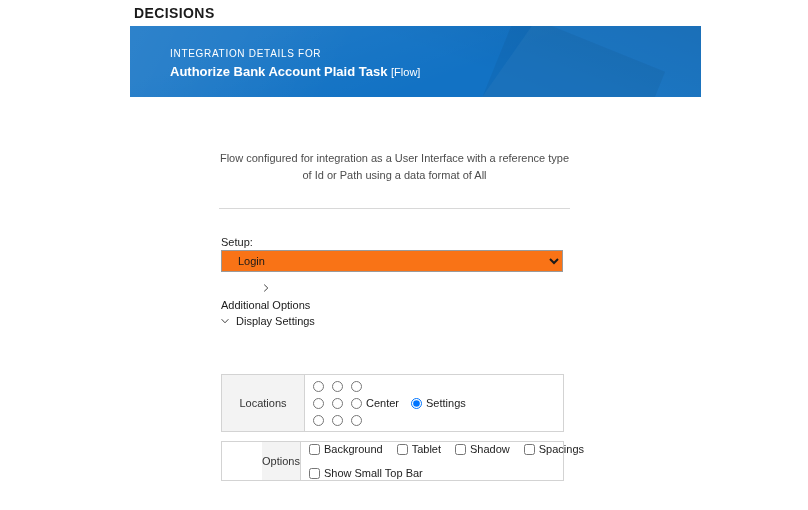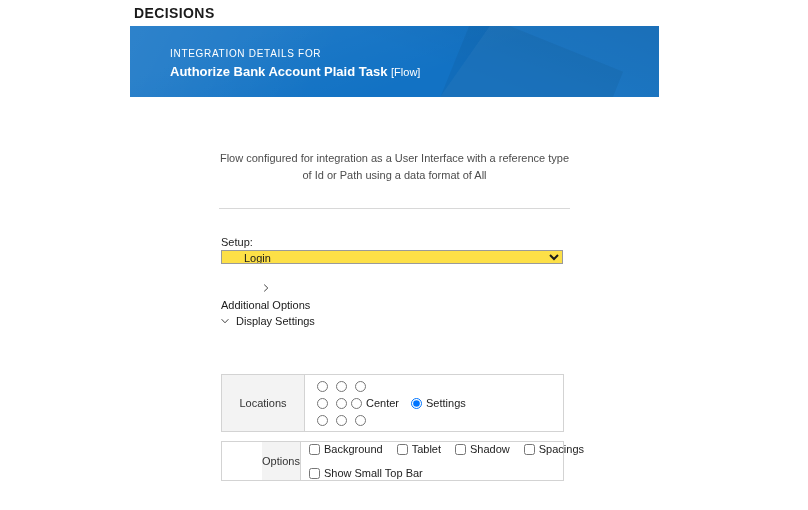--- a/index.html
+++ b/index.html
@@ -29,21 +29,21 @@
     font-weight: bold;
     letter-spacing: 0.4px;
     color: #1b1b1b;
     padding-left: 4px;
     text-align: right;
   }
   
   .hero {
     position: absolute;
     left: 130px; top: 26px;
-    width: 529px; height: 71px;
+    width: 571px; height: 71px;
     background: #1272c4;
     background-image:
       linear-gradient(118deg, rgba(255,255,255,0.07) 0%, rgba(255,255,255,0) 38%),
       linear-gradient(200deg, rgba(0,0,0,0.08) 0%, rgba(0,0,0,0) 45%),
       linear-gradient(160deg, rgba(255,255,255,0.05) 20%, rgba(255,255,255,0) 60%);
     overflow: hidden;
   }
   .hero::before {
     content: "";
     position: absolute;
@@ -101,27 +101,27 @@
   
   .setup-label {
     position: absolute;
     left: 221px; top: 236px;
     font-size: 11px;
     color: #222222;
   }
   .setup-select {
     position: absolute;
     left: 221px; top: 250px;
-    width: 342px; height: 14px;
+    width: 342px; height: 22px;
     font-family: "Liberation Sans", sans-serif;
     font-size: 11px;
     color: #1a1a1a;
     border: 1px solid #9a9a9a;
-    background: #fde047;
-    padding: 0 18px;
+    background: #f97316;
+    padding: 0 12px;
   }
   
   .accordion {
     position: absolute;
     left: 221px;
     font-size: 11px;
     color: #1a1a1a;
     display: flex;
     align-items: center;
     gap: 7px;
@@ -188,21 +188,21 @@
   }
   .loc-line {
     display: flex;
     align-items: center;
     height: 13px;
   }
   .loc-cell {
     width: 19px;
     display: flex;
     align-items: center;
-    justify-content: center;
+    justify-content: flex-start;
   }
   .loc-cell.wide {
     width: auto;
     margin-right: 0;
   }
   .loc-text {
     font-size: 11px;
     color: #222222;
     margin-left: 4px;
     margin-right: 12px;

